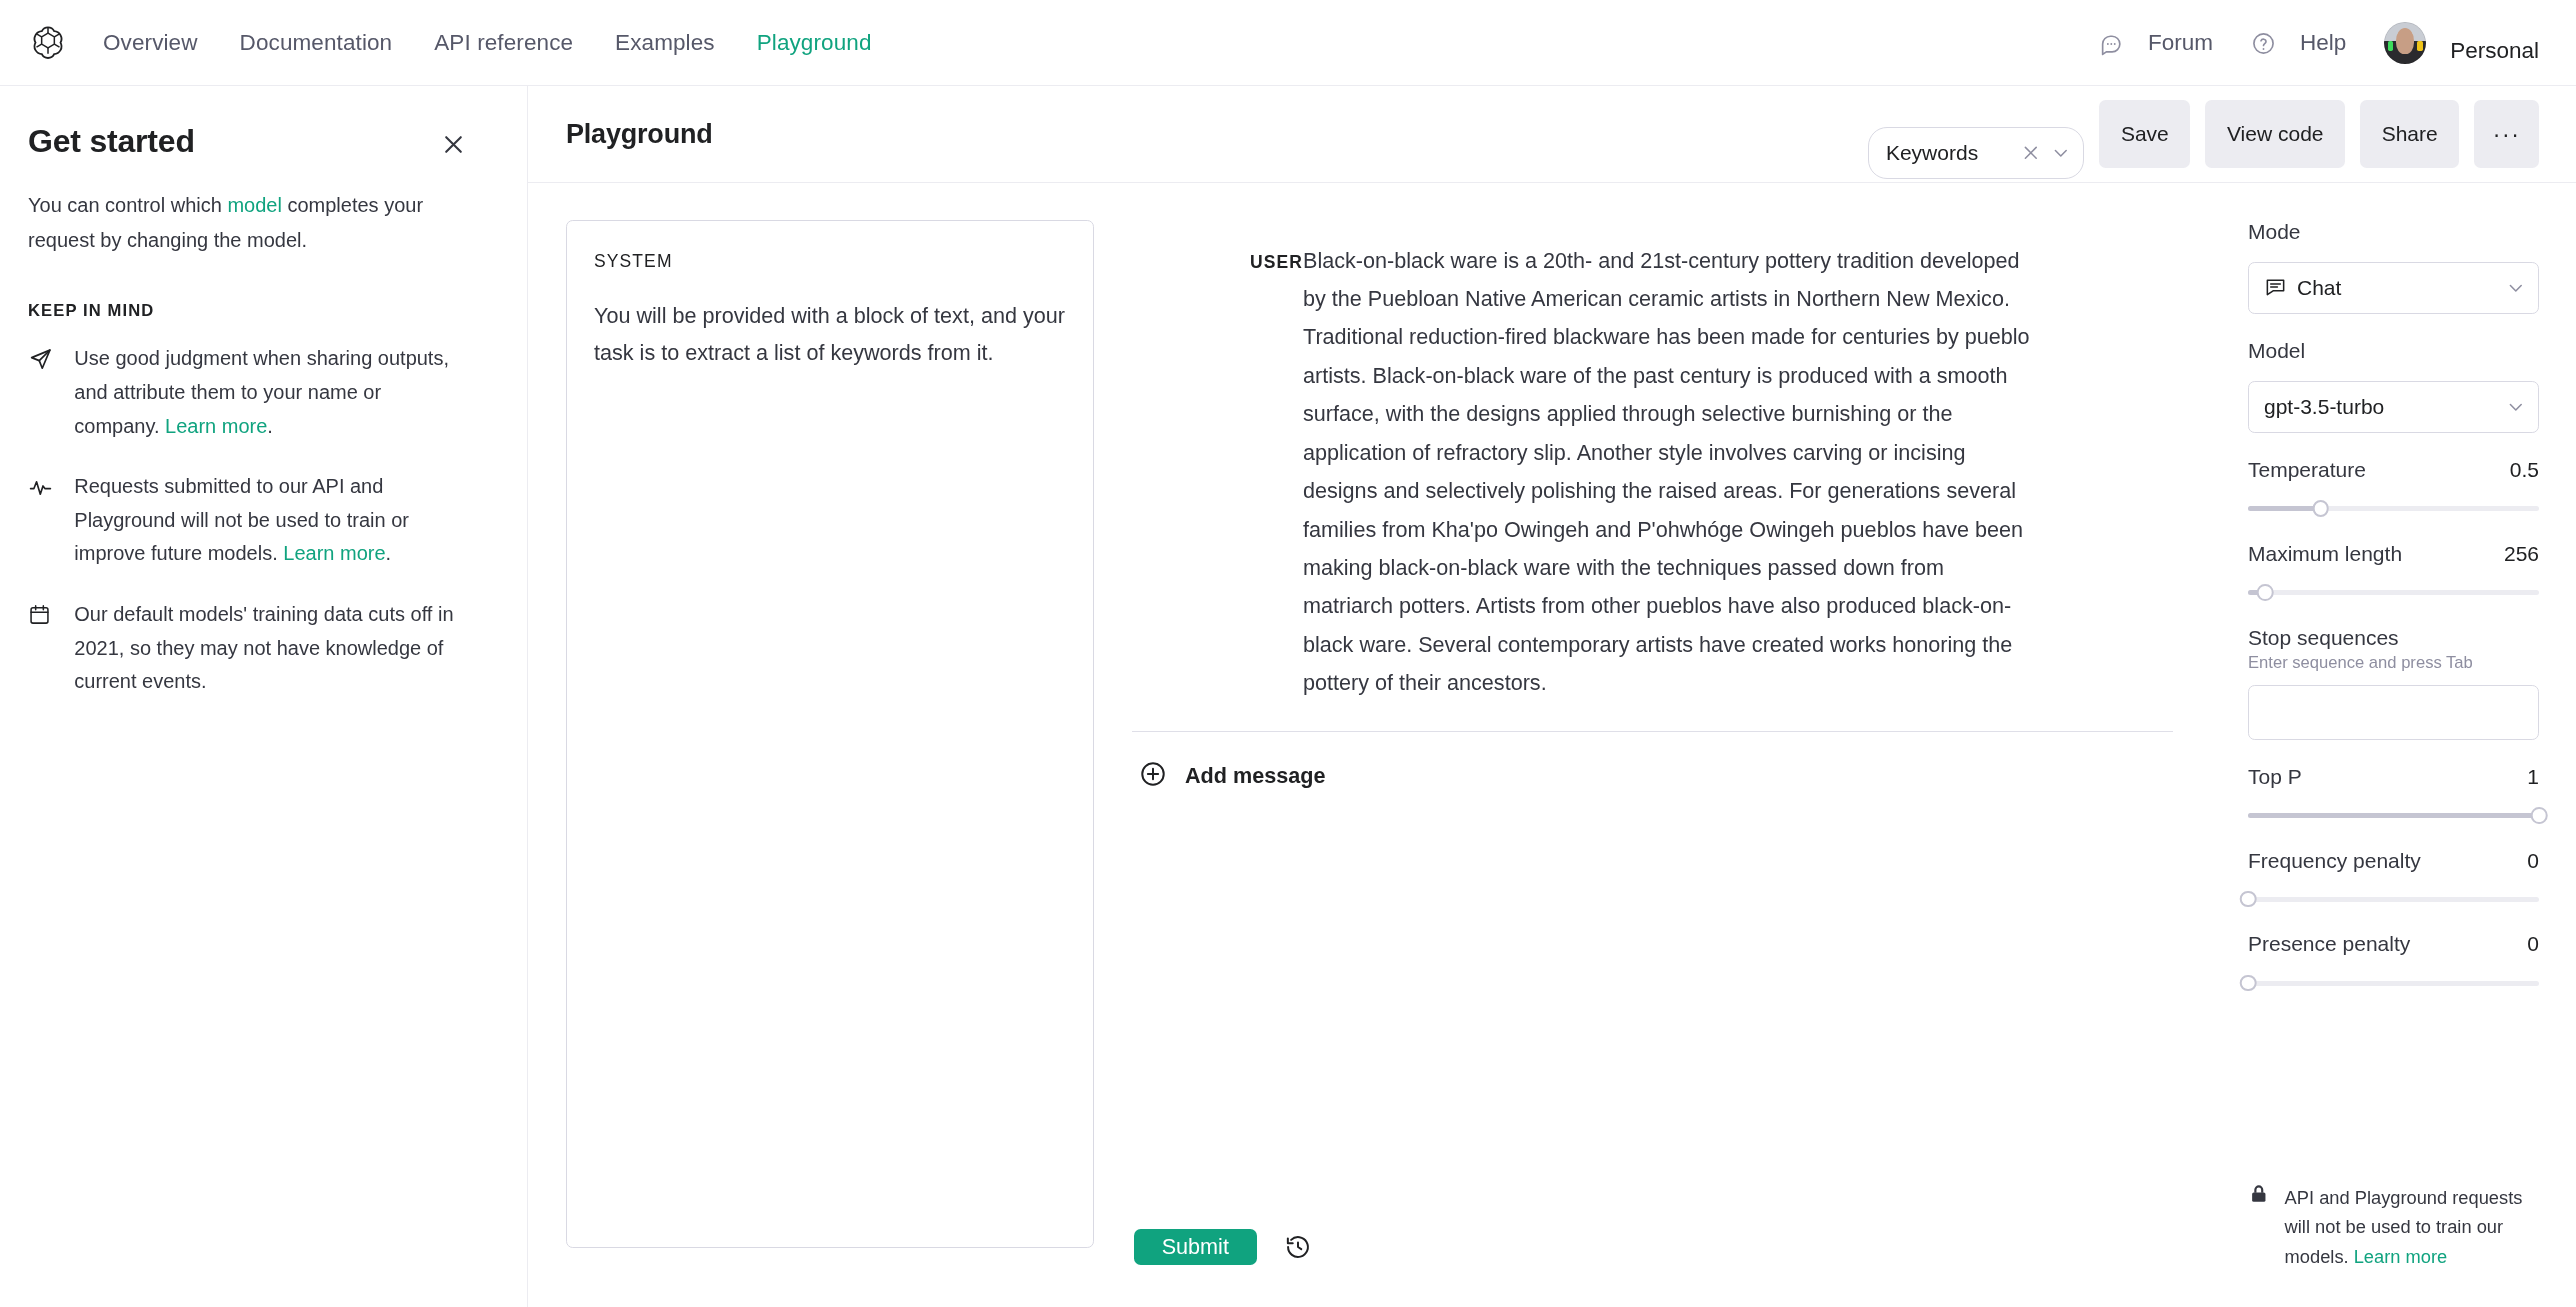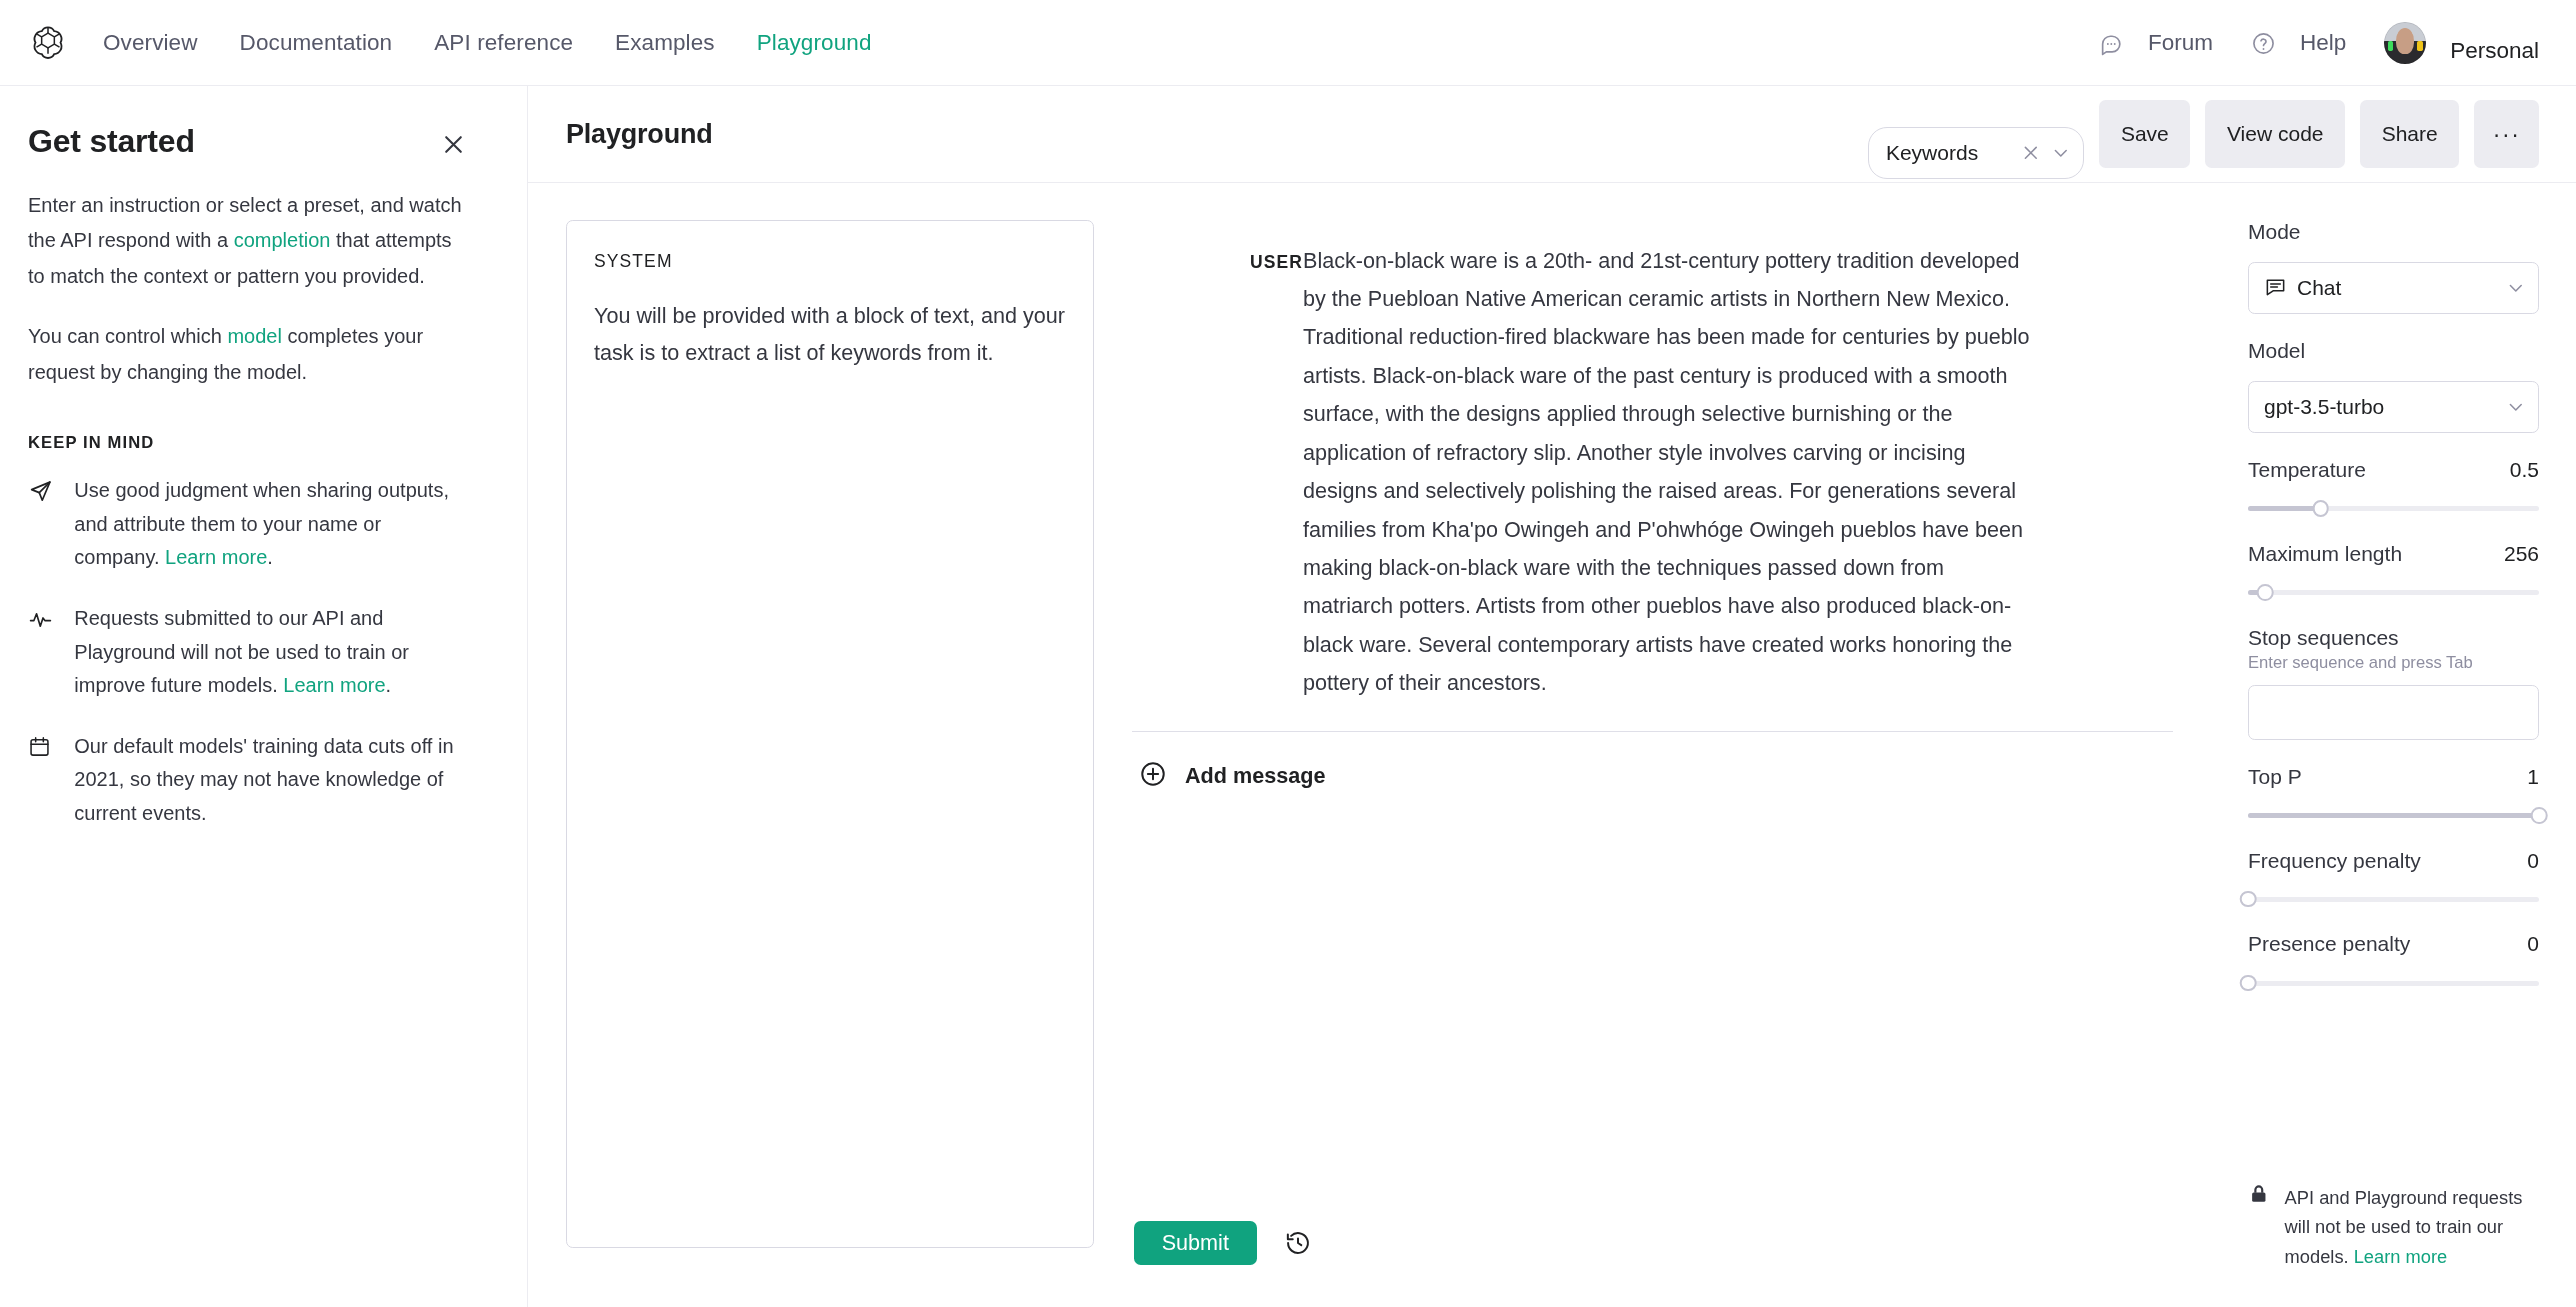--- a/index.html
+++ b/index.html
@@ -142,21 +142,21 @@
   }
   .msg-body { font-size: 21.6px; line-height: 1.78; color: #353740; max-width: 732px; }
   .msg-divider { height: 1.7px; background: #dfdfe8; margin-right: 40px; }
   .add-message {
     display: flex; align-items: center; gap: 18.3px;
     padding: 28px 0 0 6.7px; cursor: pointer;
   }
   .add-message-label { font-size: 21.6px; font-weight: 700; color: #202123; }
   .submit-row { margin-top: auto; display: flex; align-items: center; gap: 27px; padding: 0 0 43px 1.7px; }
   .submit-btn {
-    height: 44px; padding: 0 28px; border: none; border-radius: 6.7px;
+    height: 36px; padding: 0 28px; border: none; border-radius: 6.7px;
     background: #10a37f; color: #fff; font-size: 21.6px;
     font-family: inherit; cursor: pointer;
   }
 
   
   .params {
     width: 363px; flex: 0 0 363px;
     padding: 37px 37px 0 35px;
     display: flex; flex-direction: column;
   }
@@ -252,23 +252,20 @@
       <div class="sidebar-title">Get started</div>
       <div class="close-btn">
         <span>
           <svg width="25" height="25" viewBox="0 0 24 24" fill="none" stroke="#353740" stroke-width="2" stroke-linecap="round">
             <path d="M5 5l14 14M19 5L5 19"></path>
           </svg>
         </span>
       </div>
     </div>
 
-    <p>
-      <span>Enter an instruction or select a preset, and watch the API respond with a </span><a class="link-green" href="#">completion</a><span> that attempts to match the context or pattern you provided.</span>
-    </p>
 
     <p>
       <span>You can control which </span><a class="link-green" href="#">model</a><span> completes your request by changing the model.</span>
     </p>
 
     <div class="keep-label">KEEP IN MIND</div>
 
     <div class="tip-list">
       <div class="tip">
         <span class="tip-icon">

